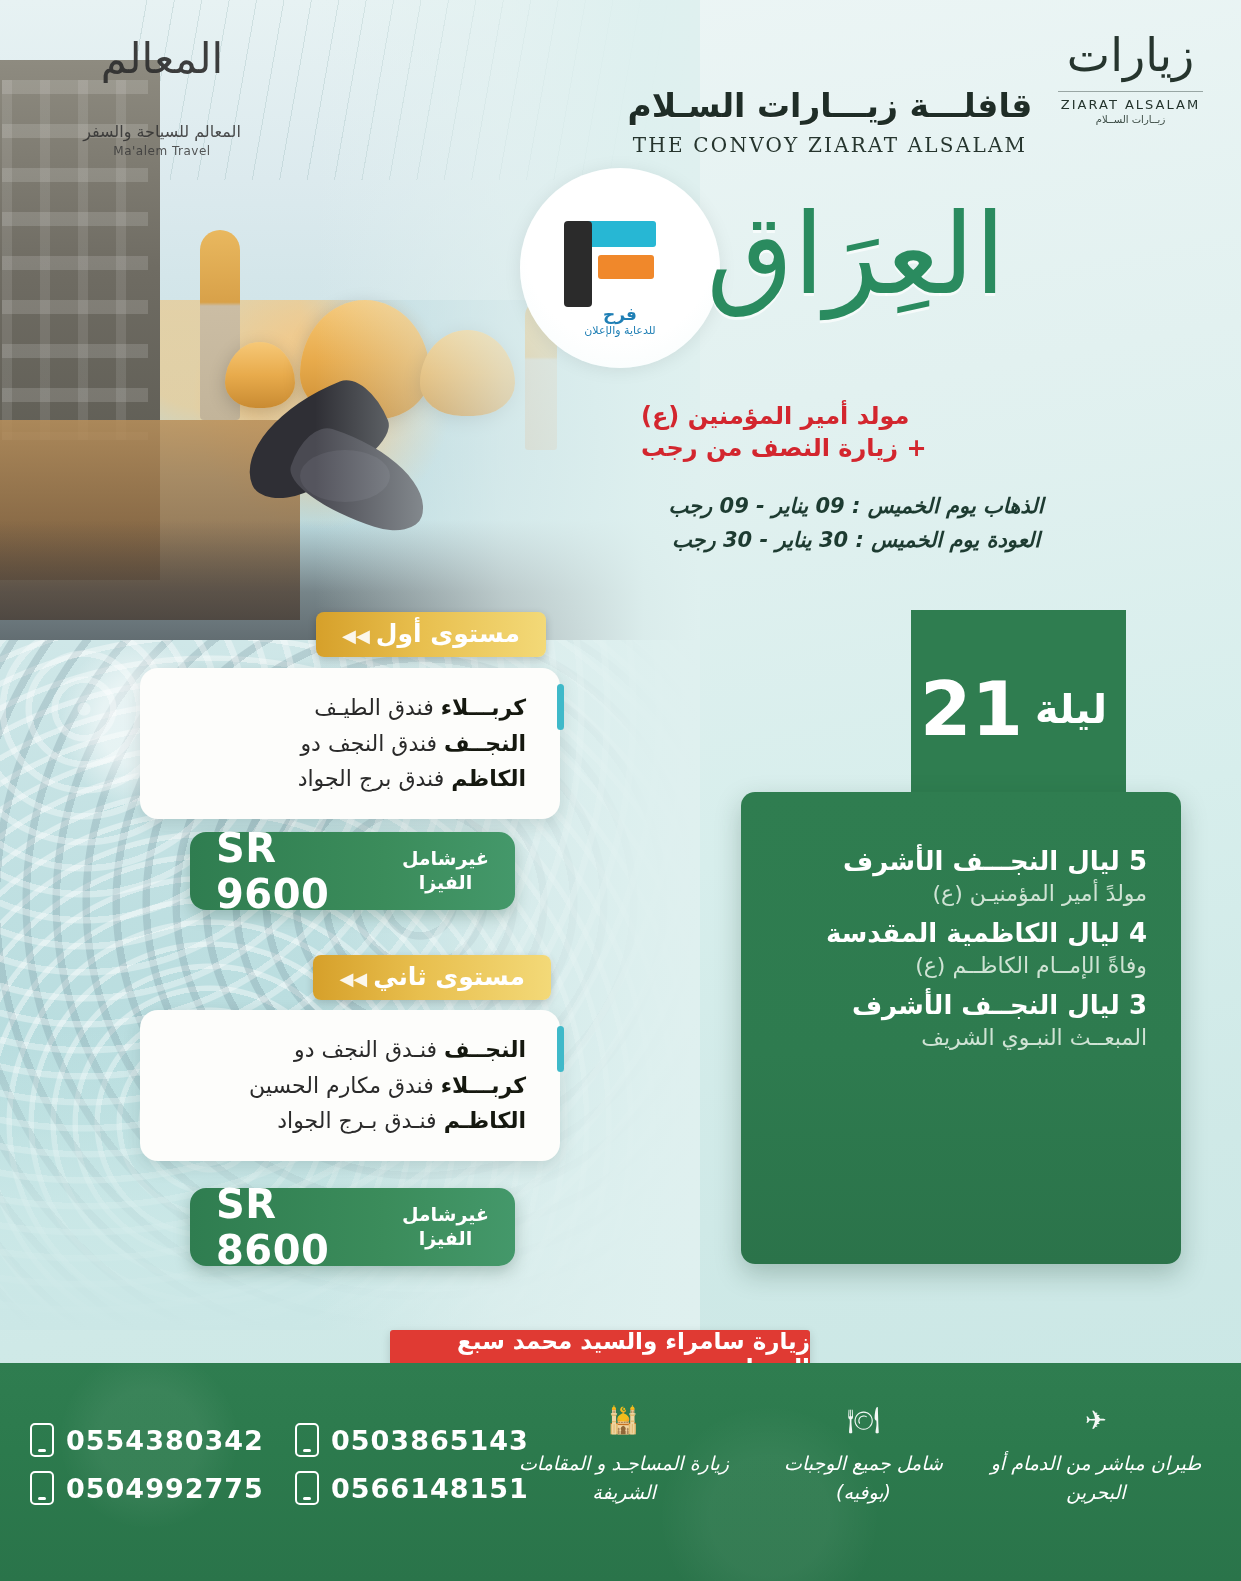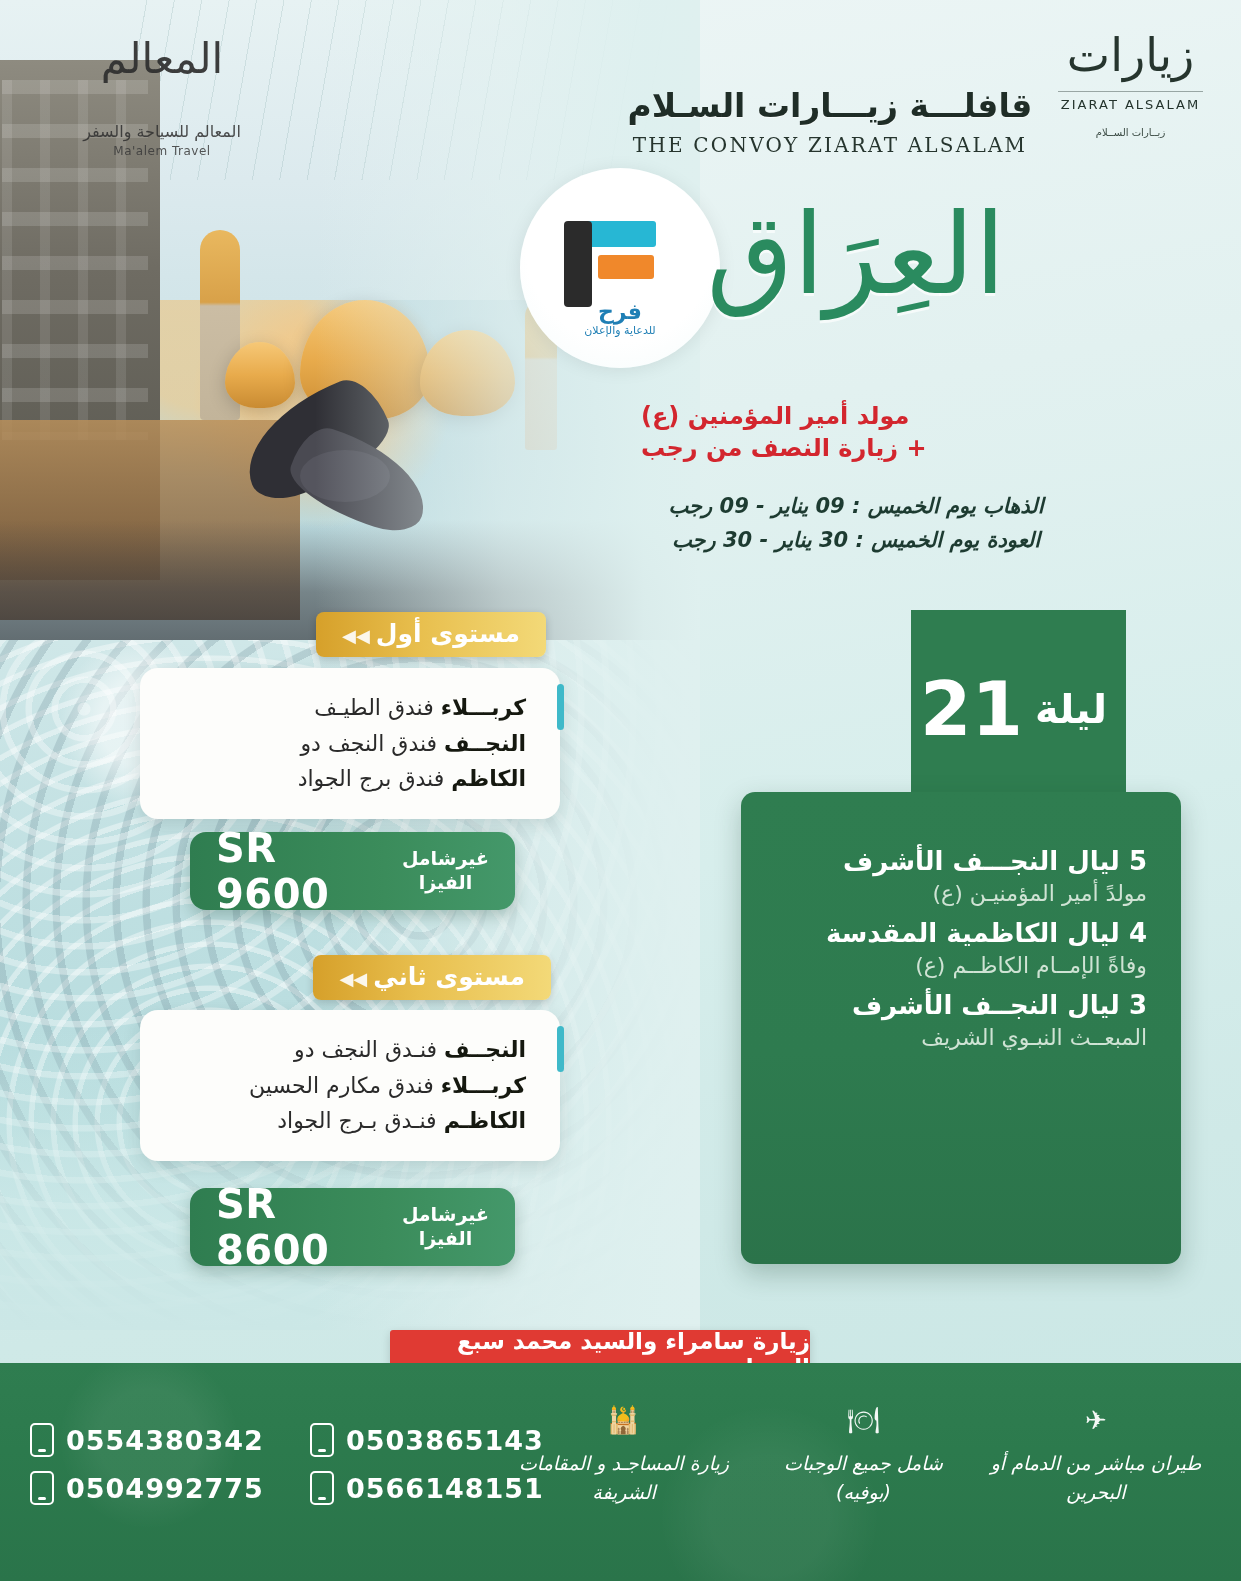--- a/index.html
+++ b/index.html
@@ -144,21 +144,21 @@
   }
   .ziarat-logo .mark{
     font-family:"DejaVu Serif","Liberation Serif",serif;
     font-size:46px; color:#26352e; line-height:1.1;
   }
   .ziarat-logo .name{
     direction:ltr; font-size:13px; letter-spacing:2px; color:#23332c; margin-top:10px;
     border-top:1px solid rgba(35,51,44,.4); padding-top:5px;
   }
   .ziarat-logo .sub{
-    font-size:10px; color:#3a4a43; letter-spacing:5px; margin-top:15px;
+    font-size:10px; color:#3a4a43; letter-spacing:5px; margin-top:2px;
   }
 
   
   .farah{
     position:absolute; left:520px; top:168px; width:200px; height:200px;
     border-radius:50%;
     background: radial-gradient(circle at 50% 40%, #ffffff 0 60%, #f4fbfb 100%);
     box-shadow:0 2px 18px rgba(0,0,0,.08);
     display:flex; align-items:center; justify-content:center;
   }
@@ -168,21 +168,21 @@
   }
   .farah .bar-orange{
     position:absolute; left:48px; top:52px; width:56px; height:24px; background:#f0882b; border-radius:3px;
   }
   .farah .bar-dark{
     position:absolute; left:14px; top:18px; width:28px; height:86px; background:#2b2b2b; border-radius:4px;
   }
   .farah .ftext{
     position:absolute; left:0; bottom:-4px; width:140px; text-align:center;
   }
-  .farah .ftext .t1{ font-size:22px; font-weight:bold; color:#1f7fb5; }
+  .farah .ftext .t1{ font-size:17px; font-weight:bold; color:#1f7fb5; }
   .farah .ftext .t2{ font-size:11px; color:#1f7fb5; letter-spacing:.5px; }
 
   
   .iraq{
     position:absolute; right:170px; top:198px; width:430px; text-align:center;
     font-family:"DejaVu Serif","Liberation Serif",serif;
     font-size:112px; font-weight:normal; color:#2a8b5f; line-height:1;
     text-shadow: 0 3px 0 rgba(255,255,255,.65);
   }
 
@@ -313,21 +313,21 @@
   .foot-col .ftxt{ font-size:19px; line-height:1.5; margin-top:16px; letter-spacing:1px;font-style:italic;}
   .fc-flight{ right:20px; width:250px; }
   .fc-meals{ right:270px; width:215px; }
   .fc-mosques{ right:492px; width:250px; }
 
   .phones{
     position:absolute; left:30px; top:60px; width:560px;
     direction:ltr;
   }
   .phone-row{
-    display:flex; align-items:center; gap:40px; margin-bottom:14px;
+    display:flex; align-items:center; gap:25px; margin-bottom:14px;
   }
   .phone{
     display:flex; align-items:center; gap:12px; width:240px;
   }
   .phone .pic{
     width:24px; height:34px; border:2px solid #fff; border-radius:5px;
     position:relative; flex:none;
   }
   .phone .pic::after{
     content:""; position:absolute; left:6px; bottom:3px; width:8px; height:3px; background:#fff; border-radius:2px;

